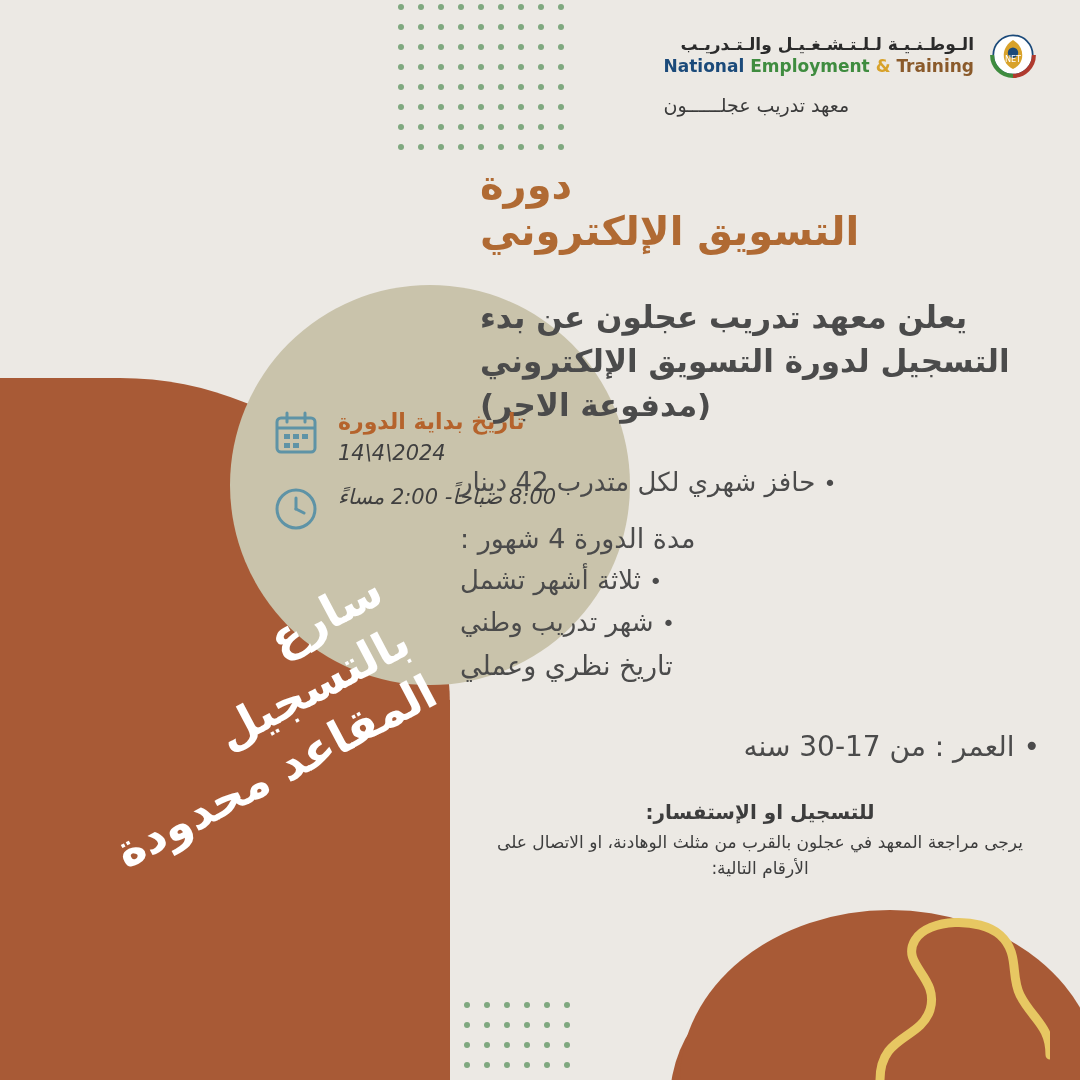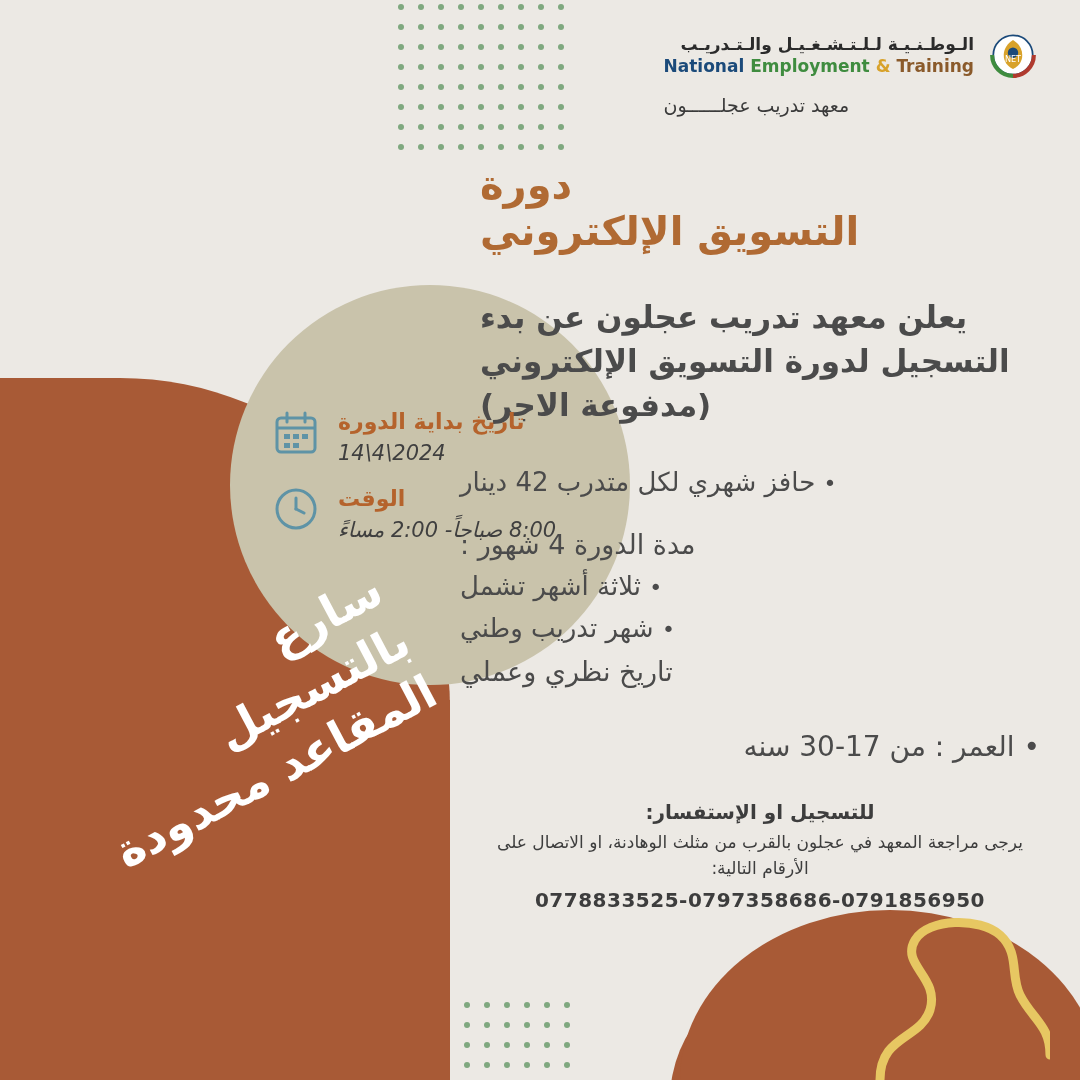--- a/index.html
+++ b/index.html
@@ -157,21 +157,21 @@
     text-align: left;
     color: #4b4b4b;
     font-size: 26px;
     line-height: 1.55;
   }
   #body-list .li {
     display: block;
     margin-bottom: 2px;
   }
   #body-list .bullet { font-size: 22px; }
-  #body-list .plain { display: block; margin-top: 22px; font-size: 27px; }
+  #body-list .plain { display: block; margin-top: 16px; font-size: 27px; }
   #body-list .sub { display: block; font-size: 27px; }
   #age {
     position: absolute;
     top: 730px; right: 40px;
     width: 580px;
     text-align: right;
     color: #4b4b4b;
     font-size: 28px;
   }
 
@@ -429,21 +429,20 @@
   </div>
 
   <div id="age">
     <span class="bullet">•</span>
     <span>العمر : من 17-30 سنه</span>
   </div>
 
   <div id="contact">
     <div id="contact-title">للتسجيل او الإستفسار:</div>
     <div id="contact-text">يرجى مراجعة المعهد في عجلون بالقرب من مثلث الوهادنة، او الاتصال على الأرقام التالية:</div>
-    <div id="contact-phones">0778833525-0797358686-0791856950</div>
   </div>
 
   <div id="circle-info">
     <div id="circle-icons">
       <svg class="ci-icon" viewBox="0 0 48 48">
         <rect x="5" y="9" width="38" height="34" rx="4" fill="none" stroke="#5e93a6" stroke-width="3"></rect>
         <line x1="5" y1="19" x2="43" y2="19" stroke="#5e93a6" stroke-width="3"></line>
         <line x1="15" y1="4" x2="15" y2="13" stroke="#5e93a6" stroke-width="3" stroke-linecap="round"></line>
         <line x1="33" y1="4" x2="33" y2="13" stroke="#5e93a6" stroke-width="3" stroke-linecap="round"></line>
         <rect x="12" y="25" width="6" height="5" fill="#5e93a6"></rect>
@@ -454,21 +453,20 @@
       </svg>
       <svg class="ci-icon" viewBox="0 0 48 48">
         <circle cx="24" cy="24" r="19" fill="none" stroke="#5e93a6" stroke-width="3"></circle>
         <line x1="24" y1="24" x2="24" y2="13" stroke="#5e93a6" stroke-width="3" stroke-linecap="round"></line>
         <line x1="24" y1="24" x2="32" y2="28" stroke="#5e93a6" stroke-width="3" stroke-linecap="round"></line>
       </svg>
     </div>
     <div id="circle-texts">
       <div class="ci-label">تاريخ بداية الدورة</div>
       <div class="ci-value">2024\4\14</div>
-      <div class="ci-label">الوقت</div>
       <div class="ci-value">8:00 صباحاً- 2:00 مساءً</div>
     </div>
   </div>
 
   <div id="cta">
     <div>سارع</div>
     <div>بالتسجيل</div>
     <div>المقاعد محدودة</div>
   </div>
 

